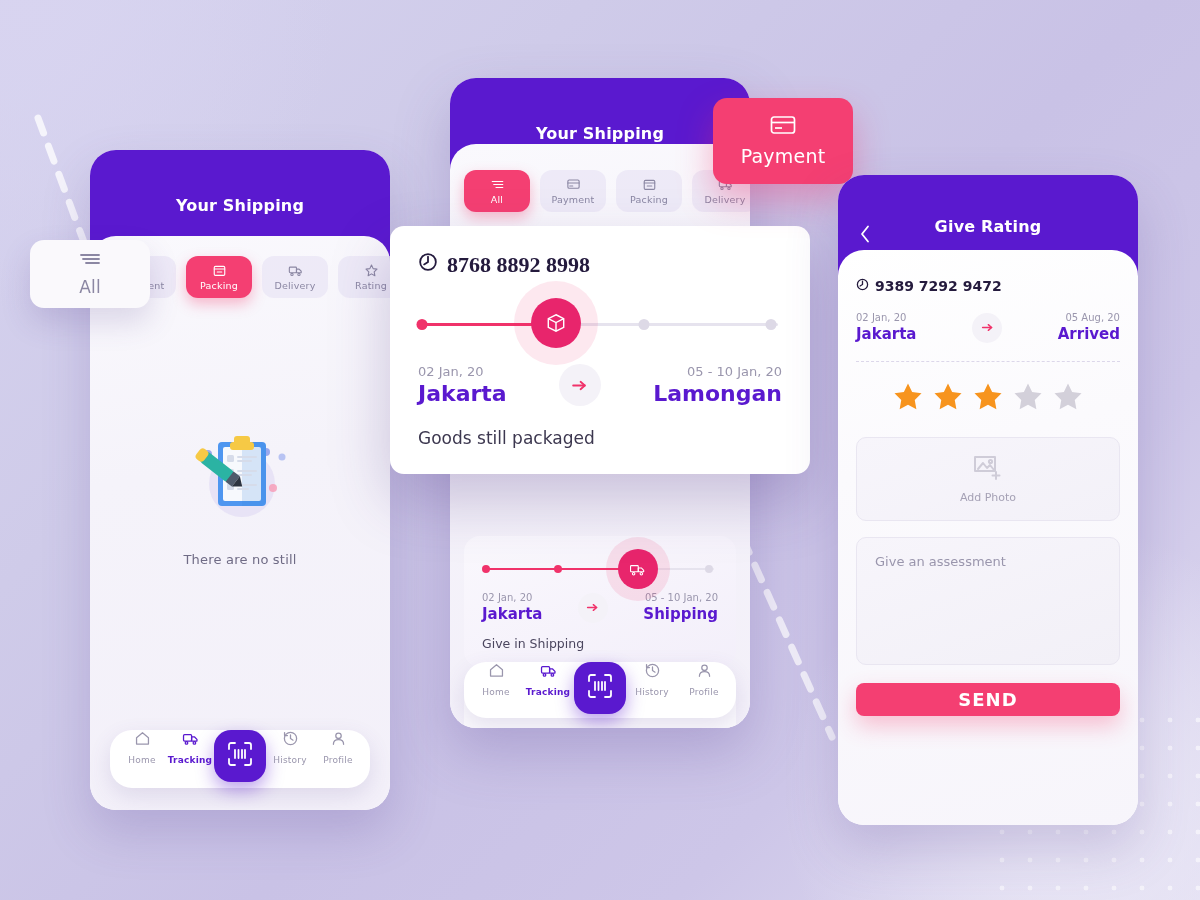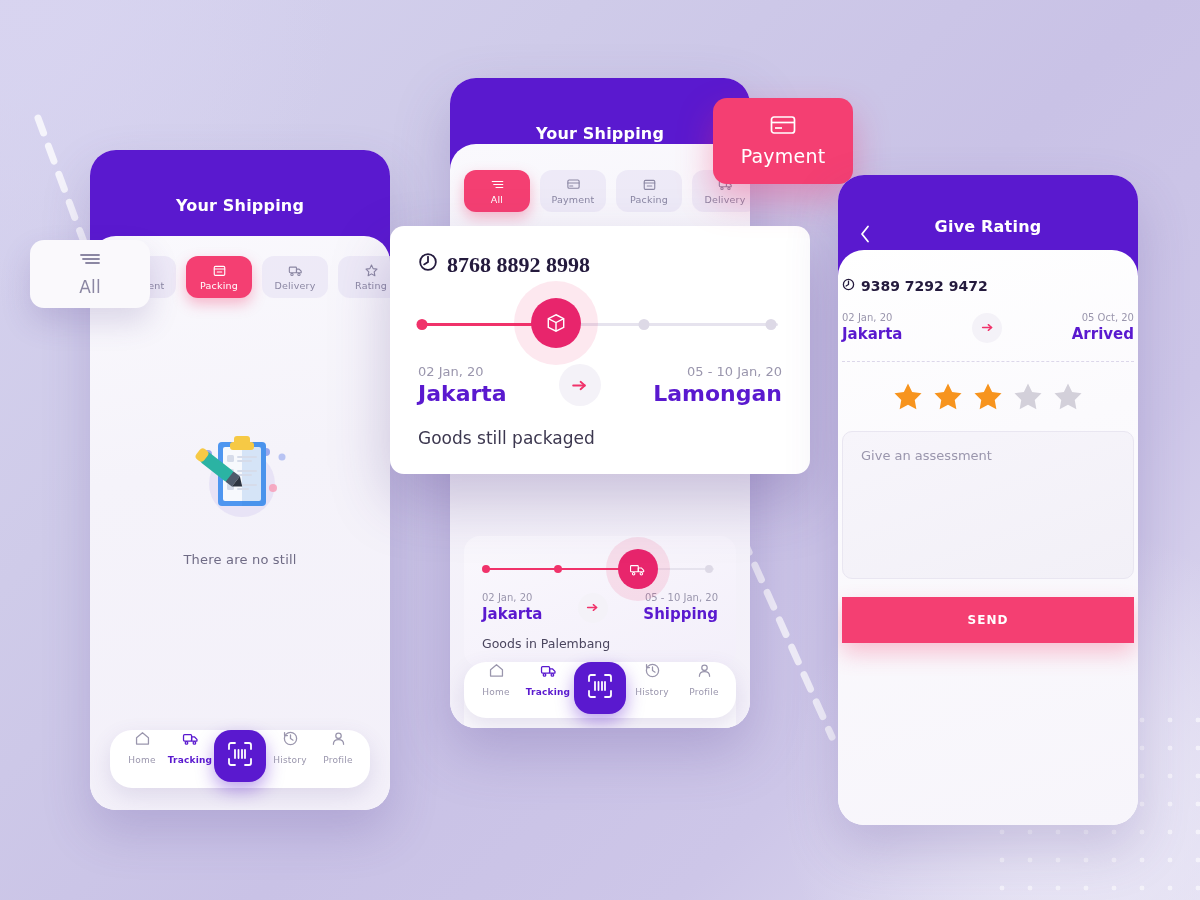--- a/index.html
+++ b/index.html
@@ -186,39 +186,39 @@
     box-shadow: 0 24px 52px rgba(92,70,150,.24);
     margin-left: 28px;
   }
   #phone-right .phone-hdr { height: 106px; }
   .rt-back { position: absolute; left: 22px; top: 50px; font-size: 20px; line-height: 1; color: #fff; }
   .rt-title { position: absolute; left: 0; right: 0; top: 42px; text-align: center; font-size: 16px; font-weight: 700; }
   #phone-right .phone-body {
     top: 75px; bottom: 0;
     background: linear-gradient(165deg, #ffffff 0%, #fbfafd 35%, #f7f5fb 100%);
   }
-  .rt-inner { position: absolute; left: 0; right: 0; top: 0; padding: 28px 4px 0; }
+  .rt-inner { position: absolute; left: 0; right: 0; top: 0; padding: 28px 18px 0; }
   .rt-code { font-size: 14px; font-weight: 700; color: #241a3d; display:flex; align-items:center; gap:6px; }
   .rt-sep { height: 1px; margin: 18px 0 0; border-top: 1px dashed #dcd7ea; }
   .stars { display: flex; justify-content: center; gap: 10px; margin-top: 20px; }
   .addphoto {
     margin-top: 22px; height: 84px; border: 1px solid #e9e6f1; border-radius: 10px;
     background: linear-gradient(160deg, #f7f5fb, #f3f1f8);
     display: flex; flex-direction: column; align-items: center; justify-content: center; gap: 6px;
   }
   .addphoto-label { font-size: 11px; color: #a5a1b5; }
   .assess {
-    margin-top: 16px; height: 148px; border: 1px solid #e9e6f1; border-radius: 10px;
+    margin-top: 16px; height: 128px; border: 1px solid #e9e6f1; border-radius: 10px;
     background: linear-gradient(160deg, #f7f5fb, #f2f0f7);
     padding: 16px 18px;
   }
   .assess-ph { font-size: 13px; color: #9a96ad; }
   .send-btn {
-    margin-top: 18px; height: 46px; border-radius: 0; background: #f43f72;
-    color: #fff; font-size: 12px; font-weight: 700; letter-spacing: 1px;
+    margin-top: 18px; height: 33px; border-radius: 8px; background: #f43f72;
+    color: #fff; font-size: 18px; font-weight: 700; letter-spacing: 1px;
     display: flex; align-items: center; justify-content: center;
     box-shadow: 0 10px 22px rgba(244,63,114,.3);
   }
 </style>
 </head>
 <body>
 
 <div class="bg-layer">
   <div class="bg-blob-tl"></div>
   <div class="bg-blob-br"></div>
@@ -488,21 +488,21 @@
           <svg width="13" height="13" viewBox="0 0 16 16" fill="none" stroke="#f0326a" stroke-width="1.8" stroke-linecap="round" stroke-linejoin="round">
               <path d="M2 8 H13"></path>
               <path d="M9 4.5 L13 8 L9 11.5"></path>
             </svg>
         </div>
         <div class="route-col right">
           <div class="route-date">05 - 10 Jan, 20</div>
           <div class="route-city">Shipping</div>
         </div>
       </div>
-      <div class="track-status">Goods in Palembang</div>
+      <div class="track-status">Give in Shipping</div>
     </div>
 
     <div class="track-card" id="mid-card-2" style="left:14px; right:14px; top:538px; height:120px; background:#fbfafd;">
       <div class="track-code">
         <span>
           <svg width="12" height="12" viewBox="0 0 14 14">
               <circle cx="7" cy="7" r="5.5" fill="none" stroke="#241a3d" stroke-width="1.4"></circle>
               <path d="M7 3.4 L7 7 L4.4 8.6" stroke="#241a3d" stroke-width="1.4" fill="none" stroke-linecap="round"></path>
             </svg>
         </span>
@@ -648,21 +648,21 @@
           <div class="route-date">02 Jan, 20</div>
           <div class="route-city">Jakarta</div>
         </div>
         <div class="route-arrow">
           <svg width="13" height="13" viewBox="0 0 16 16" fill="none" stroke="#f0326a" stroke-width="1.8" stroke-linecap="round" stroke-linejoin="round">
               <path d="M2 8 H13"></path>
               <path d="M9 4.5 L13 8 L9 11.5"></path>
             </svg>
         </div>
         <div class="route-col right">
-          <div class="route-date">05 Oct, 20</div>
+          <div class="route-date">05 Aug, 20</div>
           <div class="route-city">Arrived</div>
         </div>
       </div>
 
       <div class="rt-sep"></div>
 
       <div class="stars" id="rating-stars">
           <span><svg width="30" height="29" viewBox="0 0 24 23">
               <path d="M12 1 L15.3 7.9 L22.8 8.9 L17.4 14.2 L18.7 21.7 L12 18.1 L5.3 21.7 L6.6 14.2 L1.2 8.9 L8.7 7.9 Z" fill="#f7941e"></path>
             </svg></span>
@@ -673,20 +673,31 @@
               <path d="M12 1 L15.3 7.9 L22.8 8.9 L17.4 14.2 L18.7 21.7 L12 18.1 L5.3 21.7 L6.6 14.2 L1.2 8.9 L8.7 7.9 Z" fill="#f7941e"></path>
             </svg></span>
           <span><svg width="30" height="29" viewBox="0 0 24 23">
               <path d="M12 1 L15.3 7.9 L22.8 8.9 L17.4 14.2 L18.7 21.7 L12 18.1 L5.3 21.7 L6.6 14.2 L1.2 8.9 L8.7 7.9 Z" fill="#d3d0da"></path>
             </svg></span>
           <span><svg width="30" height="29" viewBox="0 0 24 23">
               <path d="M12 1 L15.3 7.9 L22.8 8.9 L17.4 14.2 L18.7 21.7 L12 18.1 L5.3 21.7 L6.6 14.2 L1.2 8.9 L8.7 7.9 Z" fill="#d3d0da"></path>
             </svg></span>
         </div>
 
+      <div class="addphoto">
+        <span>
+          <svg width="30" height="26" viewBox="0 0 30 26" fill="none" stroke="#cfccd8" stroke-width="2" stroke-linecap="round" stroke-linejoin="round">
+            <path d="M2 2 H22 V16 H2 Z"></path>
+            <path d="M5 14 L10 8 L14 13 L17 10 L21 15"></path>
+            <circle cx="17.5" cy="6.5" r="1.6"></circle>
+            <path d="M23 17 V24 M19.5 20.5 H26.5"></path>
+          </svg>
+        </span>
+        <span class="addphoto-label">Add Photo</span>
+      </div>
 
       <div class="assess">
         <div class="assess-ph">Give an assessment</div>
       </div>
 
       <div class="send-btn">SEND</div>
     </div>
   </div>
 </div>
 

